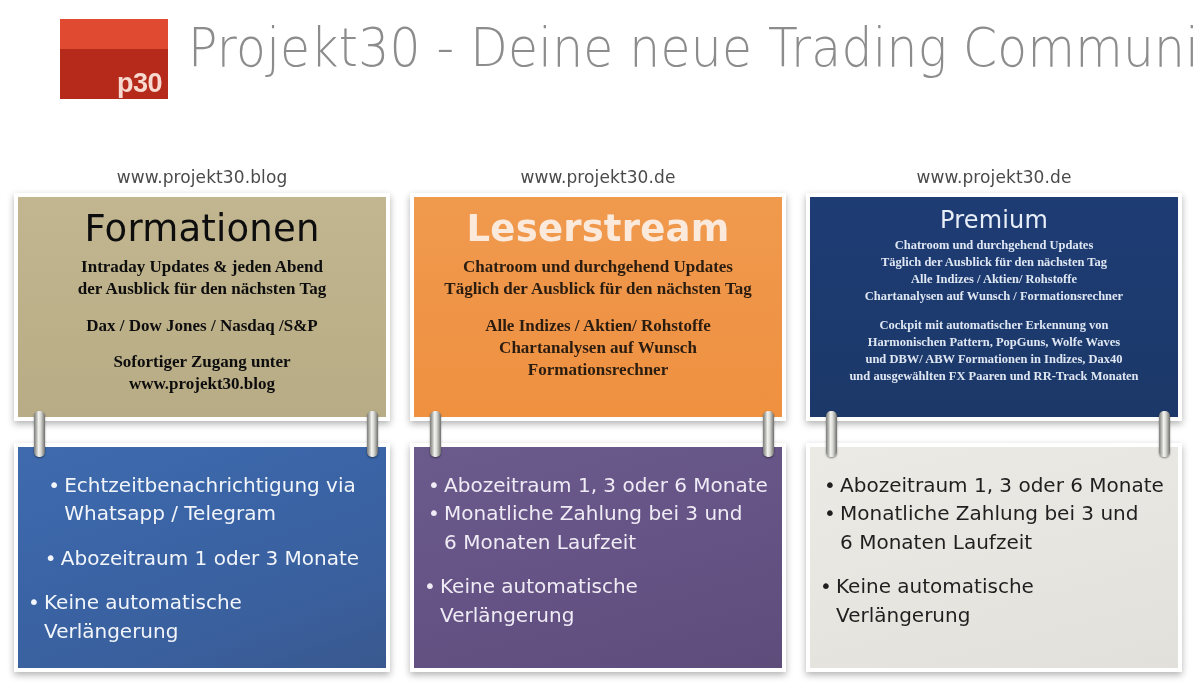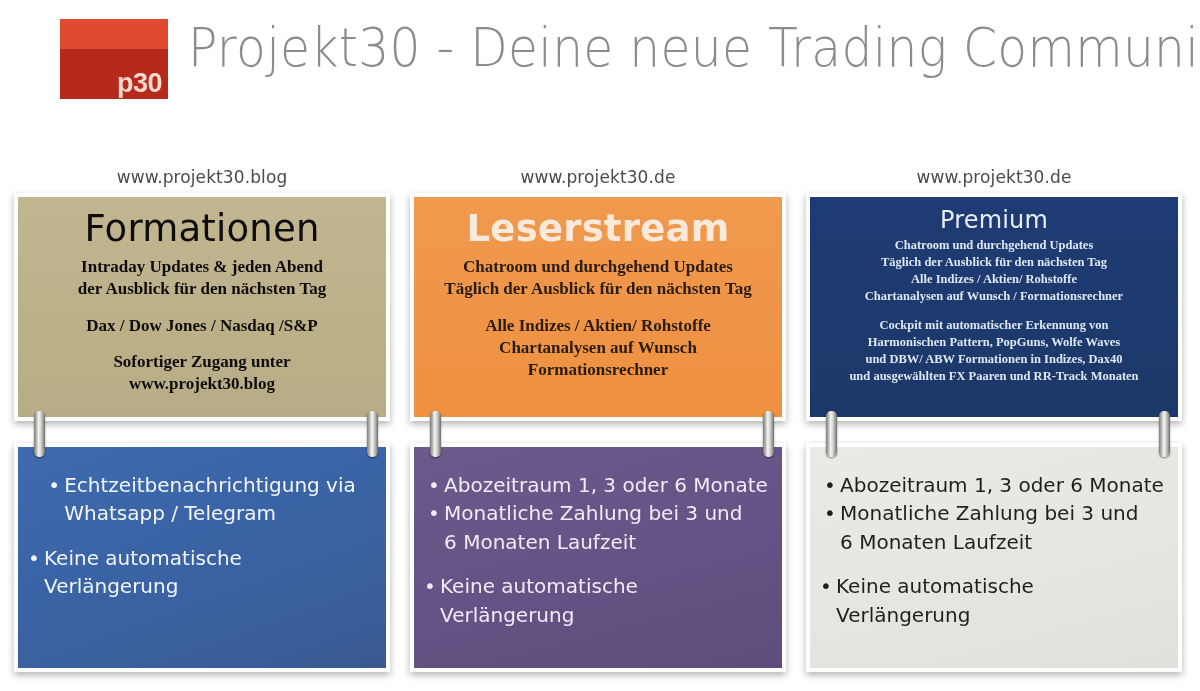--- a/index.html
+++ b/index.html
@@ -246,20 +246,23 @@
 
     <div class="rivet left"></div>
     <div class="rivet right"></div>
 
     <div class="card card-bottom theme-blue">
       <div class="card-inner">
         <div class="bullets">
           <div class="bullet-group">
             <div class="bullet" style="white-space: pre-line;">Echtzeitbenachrichtigung via
 Whatsapp / Telegram</div>
+          </div>
+          <div class="bullet-group">
+            <div class="bullet" style="white-space: pre-line;">Abozeitraum 1 oder 3 Monate</div>
           </div>
           <div class="bullet-group">
             <div class="bullet" style="white-space: pre-line;">Keine automatische Verlängerung</div>
           </div>
         </div>
       </div>
     </div>
   </div>
 
   <div class="column col-1">

